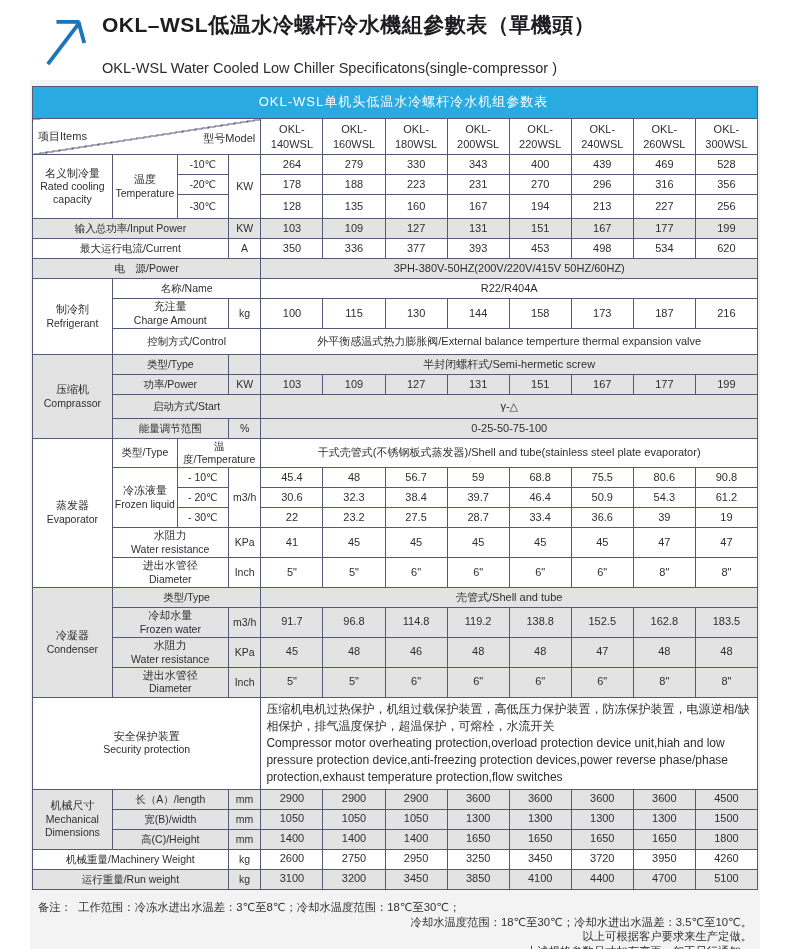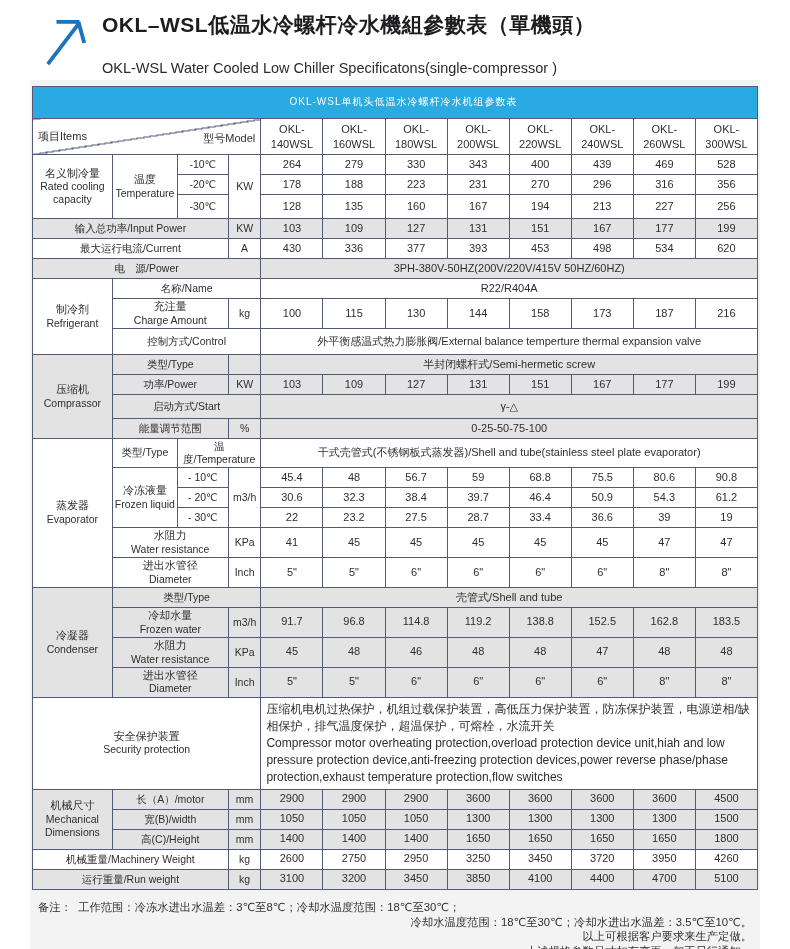--- a/index.html
+++ b/index.html
@@ -21,21 +21,21 @@
   .titles{padding-top:2px;}
   .title-zh{font-size:21px;font-weight:bold;color:#1d1d1f;letter-spacing:.5px;}
   .title-en{font-size:14.5px;color:#2b2b2e;margin-top:21px;}
   
   .card{margin:0 30px;background:#f3f3f3;padding:6px 2px 10px 2px;}
   
   table{width:100%;border-collapse:collapse;table-layout:fixed;background:#fff;}
   td,th{border:1px solid var(--border);font-size:11px;font-weight:normal;
         text-align:center;vertical-align:middle;padding:1px 2px;line-height:1.25;
         overflow:hidden;}
-  .banner-cell{background:var(--banner);color:#fff;font-size:10px;height:32px;
+  .banner-cell{background:var(--banner);color:#fff;font-size:13px;height:32px;
                letter-spacing:1px;border:1px solid var(--border);padding-left:19px;}
   .models th{height:36px;background:#fff;font-size:11px;line-height:1.3;margin-top:24px;}
   .corner{position:relative;background:
       linear-gradient(to bottom right,transparent calc(50% - .6px),var(--border) calc(50% - .6px),var(--border) calc(50% + .6px),transparent calc(50% + .6px)),#fff;}
   .corner .c-items{position:absolute;left:5px;top:52%;transform:translateY(-50%);font-size:11px;}
   .corner .c-model{position:absolute;left:56%;top:58%;transform:translateY(-50%);font-size:11px;margin-left:43px;}
   .g{background:var(--stripe);}
   .w{background:#ffffff;}
   .lbl{font-size:10.5px;}
   .lbl .zh{font-size:11px;}
@@ -177,21 +177,21 @@
           <td class="num">127</td>
           <td class="num">131</td>
           <td class="num">151</td>
           <td class="num">167</td>
           <td class="num">177</td>
           <td class="num">199</td>
         </tr>
   <tr class="w r19">
     <td colspan="3" class="lbl">最大运行电流/Current</td>
     <td class="lbl">A</td>
-  <td class="num">430</td>
+  <td class="num">350</td>
           <td class="num">336</td>
           <td class="num">377</td>
           <td class="num">393</td>
           <td class="num">453</td>
           <td class="num">498</td>
           <td class="num">534</td>
           <td class="num">620</td>
         </tr>
   <tr class="g r19">
     <td colspan="4" class="lbl">电　源/Power</td>
@@ -398,21 +398,21 @@
       <div>压缩机电机过热保护，机组过载保护装置，高低压力保护装置，防冻保护装置，电源逆相/缺相保护，排气温度保护，超温保护，可熔栓，水流开关</div>
       <div>Compressor motor overheating protection,overload protection device unit,hiah and low pressure protection device,anti-freezing protection devices,power reverse phase/phase protection,exhaust temperature protection,flow switches</div>
     </td>
   </tr>
 
   <tr class="g r19">
     <td rowspan="3" class="lbl">
       <div class="zh">机械尺寸</div>
       <div class="en">Mechanical Dimensions</div>
     </td>
-    <td colspan="2" class="lbl">长（A）/motor</td>
+    <td colspan="2" class="lbl">长（A）/length</td>
     <td class="lbl">mm</td>
   <td class="num">2900</td>
           <td class="num">2900</td>
           <td class="num">2900</td>
           <td class="num">3600</td>
           <td class="num">3600</td>
           <td class="num">3600</td>
           <td class="num">3600</td>
           <td class="num">4500</td>
         </tr>

